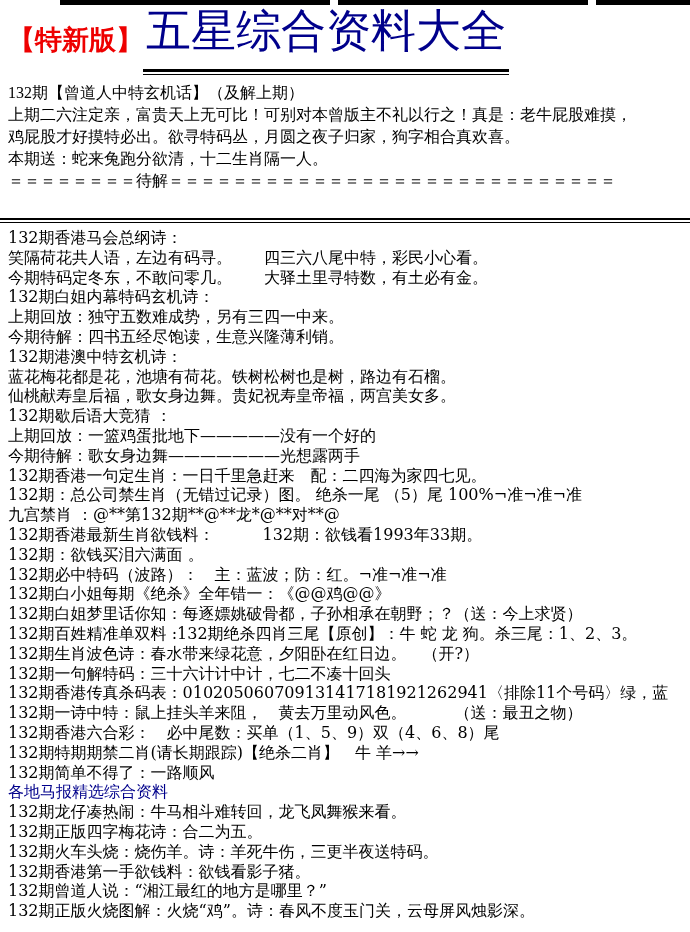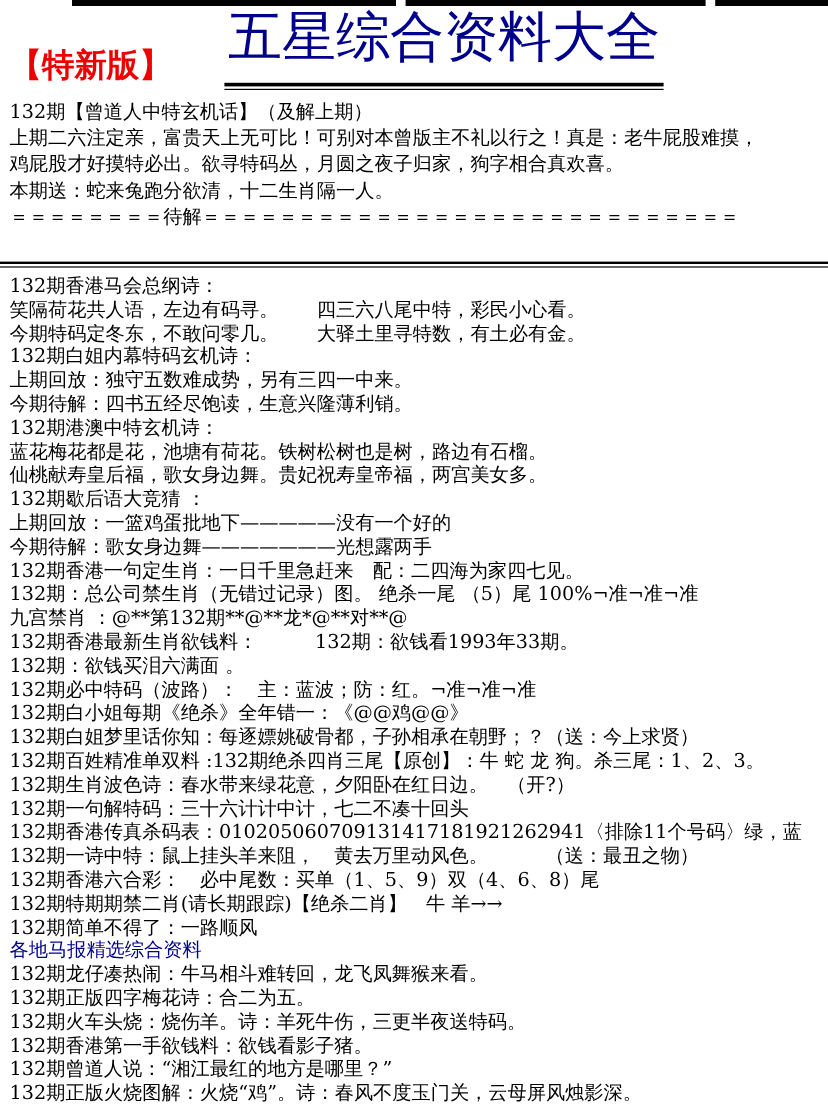--- a/index.html
+++ b/index.html
@@ -5,33 +5,33 @@
   html,body{margin:0;padding:0;}
   body{
     width:690px;height:932px;overflow:hidden;position:relative;
     background:#ffffff;color:#000000;
     font-family:"DejaVu Serif","Liberation Serif",serif;
   }
   .topbar{position:absolute;top:0;height:5px;background:#000;}
   .topbar.s1{left:60px;width:270px;}
   .topbar.s2{left:338px;width:250px;}
   .topbar.s3{left:596px;width:94px;}
-  .header{display:flex;align-items:flex-end;padding:8px 0 0 8px;gap:44px;}
+  .header{display:flex;align-items:center;padding:8px 0 0 8px;}
   .badge{
     color:#ee0000;font-size:27px;font-weight:bold;white-space:pre;
   }
   .title{
     color:#00008b;font-size:45px;line-height:1.0;display:inline-block;
     padding:0 3px 16px 3px;border-bottom:3px solid #000;position:relative;
     text-decoration:none;
   }
   .title::after{
     content:"";position:absolute;left:0;right:0;bottom:-6px;height:1px;background:#000;
   }
-  .intro{padding:10px 0 0 8px;}
+  .intro{padding:10px 0 0 8px;font-family:Liberation Serif, serif;}
   .line{font-size:16px;line-height:22px;white-space:pre;}
   .sep{margin-top:26px;border-top:2px solid #000;border-bottom:1px solid #000;height:2px;}
   .main{padding:5px 0 0 8px;}
   .main .line{line-height:19.8px;}
   .navy{color:#00008b;}
 </style>
 </head>
 <body>
 
 <div class="topbar s1"></div>

